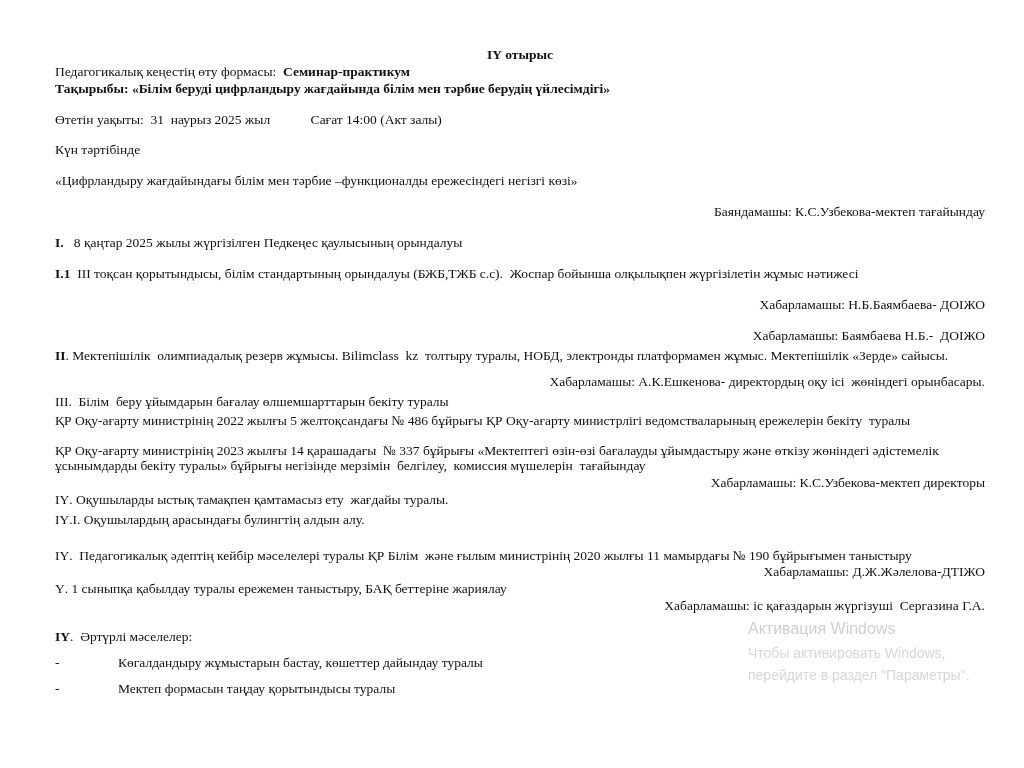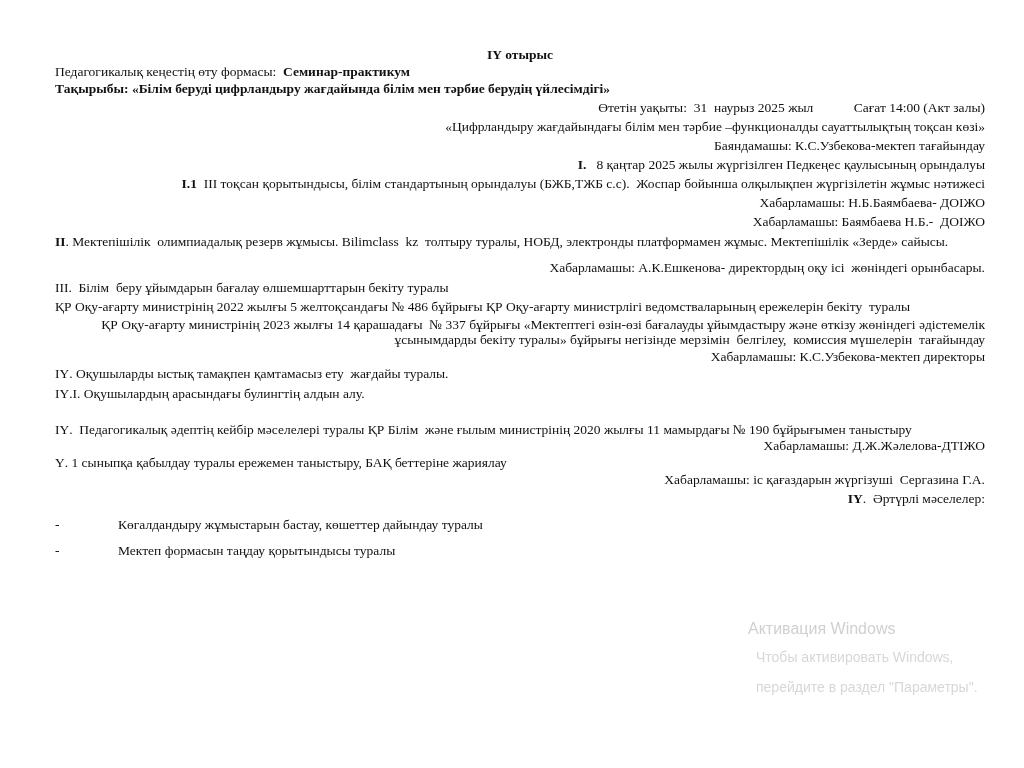--- a/index.html
+++ b/index.html
@@ -15,49 +15,50 @@
   .doc{
     position:absolute;left:55px;top:46px;width:930px;
     font-size:13.5px;line-height:17px;
   }
   .line{margin:0;white-space:pre-wrap;}
   .center{text-align:center;}
   .right{text-align:right;}
   .b{font-weight:bold;font-family:Liberation Serif, serif;}
   .tight{line-height:15.5px;margin-top:20px;}
   .gap-xs{margin-top:3px;}
-  .gap-s{margin-top:2px;text-align:right;}
+  .gap-s{margin-top:14px;}
   .gap-m{margin-top:9px;}
   .gap-l{margin-top:13px;}
   .li{display:flex;}
   .li .dash{width:63px;flex:0 0 63px;}
   .watermark{
     position:absolute;left:748px;top:620px;width:260px;
     font-family:"Liberation Sans", sans-serif;
     pointer-events:none;
   }
   .wm-title{font-size:16px;color:#d0d0d0;margin:0 0 4px 0;font-weight:400;}
-  .wm-line{font-size:14px;color:#d7d7d7;margin:8px;line-height:22px;}
+  .wm-line{font-size:14px;color:#d7d7d7;margin:0;line-height:22px;}
 </style>
 </head>
 <body>
 
 <div class="page">
   <div class="doc">
 
     <p class="line center b">ІҮ отырыс</p>
 
     <p class="line"><span>Педагогикалық кеңестің өту формасы:  </span><span class="b">Семинар-практикум</span></p>
 
     <p class="line b">Тақырыбы: «Білім беруді цифрландыру жағдайында білім мен тәрбие берудің үйлесімдігі»</p>
 
     <p class="line gap-s">Өтетін уақыты:  31  наурыз 2025 жыл            Сағат 14:00 (Акт залы)</p>
 
+    <p class="line gap-l">Күн тәртібінде</p>
 
-    <p class="line gap-s">«Цифрландыру жағдайындағы білім мен тәрбие –функционалды сауаттылықтың тоқсан көзі»</p>
+    <p class="line gap-s">«Цифрландыру жағдайындағы білім мен тәрбие –функционалды ережесіндегі негізгі көзі»</p>
 
     <p class="line right gap-s">Баяндамашы: К.С.Узбекова-мектеп тағайындау</p>
 
     <p class="line gap-s"><span class="b">І.</span><span>   8 қаңтар 2025 жылы жүргізілген Педкеңес қаулысының орындалуы</span></p>
 
     <p class="line gap-s"><span class="b">І.1</span><span>  ІІІ тоқсан қорытындысы, білім стандартының орындалуы (БЖБ,ТЖБ с.с).  Жоспар бойынша олқылықпен жүргізілетін жұмыс нәтижесі</span></p>
 
     <p class="line right gap-s">Хабарламашы: Н.Б.Баямбаева- ДОІЖО</p>
 
 

